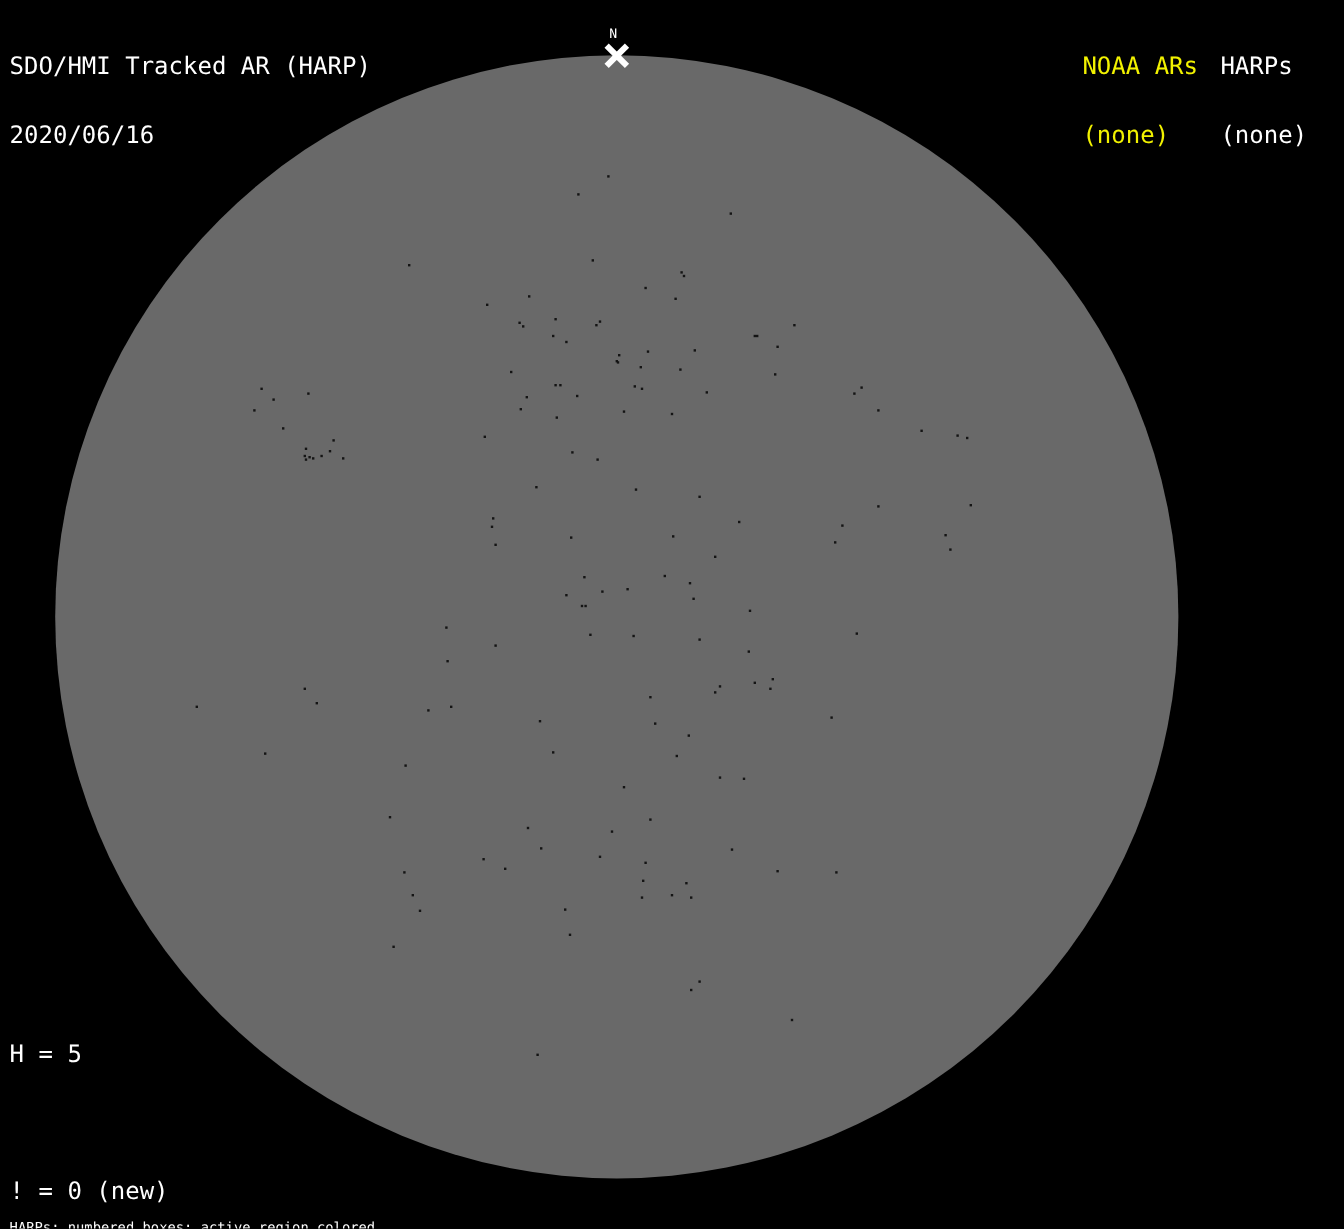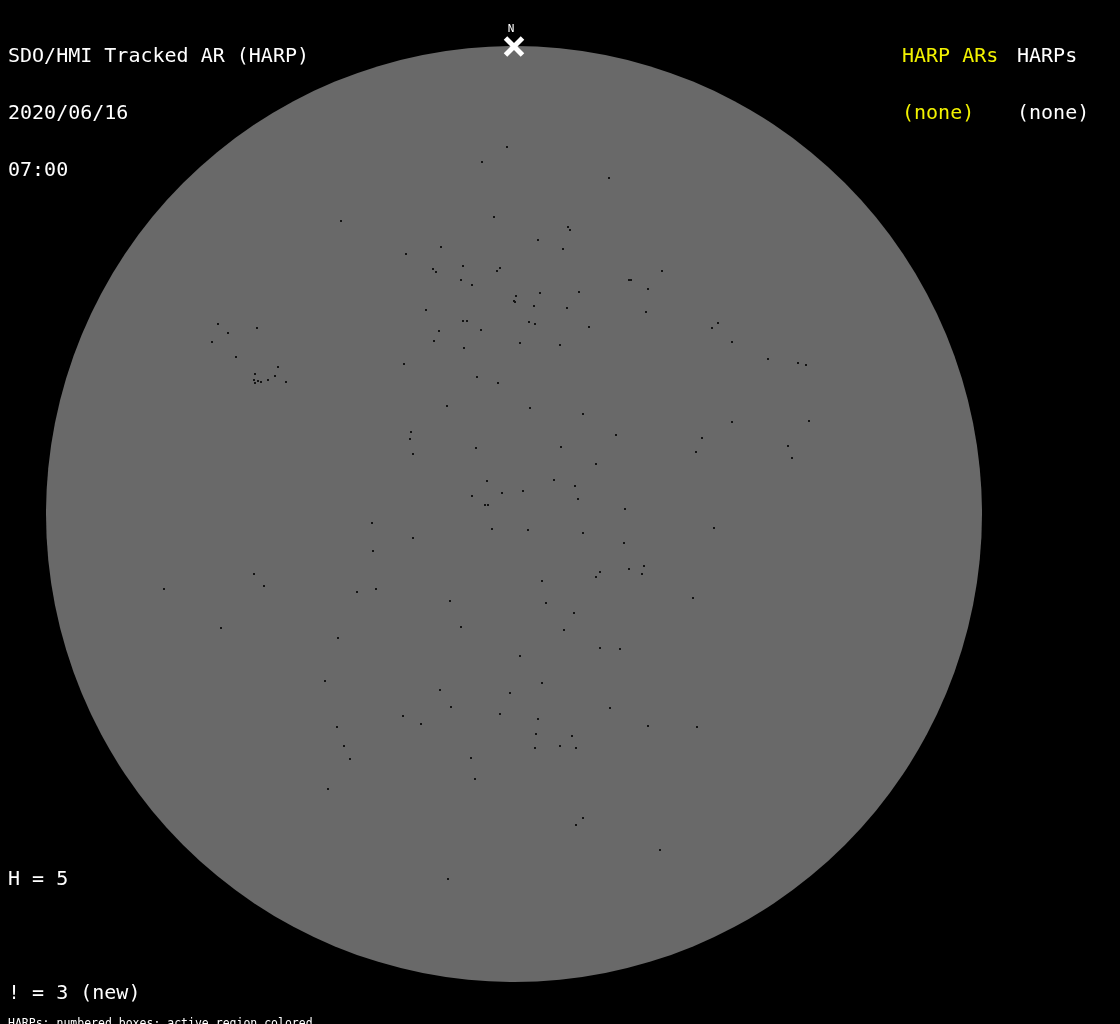--- a/index.html
+++ b/index.html
@@ -200,44 +200,43 @@
       <div class="speckle" style="left: 327px; top: 788px; background: rgb(20, 20, 20);"></div>
       <div class="speckle" style="left: 582px; top: 817px; background: rgb(20, 20, 20);"></div>
       <div class="speckle" style="left: 575px; top: 824px; background: rgb(20, 20, 20);"></div>
       <div class="speckle" style="left: 659px; top: 849px; background: rgb(20, 20, 20);"></div>
       <div class="speckle" style="left: 447px; top: 878px; background: rgb(20, 20, 20);"></div>
     </div>
 
   <div class="hdr">
     <div>SDO/HMI Tracked AR (HARP)</div>
     <div>2020/06/16</div>
-    <div>07:00</div>
   </div>
 
   <div class="tr-col noaa" style="color: rgb(242, 242, 0);">
-    <div>HARP ARs</div>
+    <div>NOAA ARs</div>
     <div>(none)</div>
   </div>
 
   <div class="tr-col harps">
     <div>HARPs</div>
     <div>(none)</div>
   </div>
 
   <div class="north-label">N</div>
 
   <div class="north-cross">
     <i class="b1" style="background: rgb(255, 255, 255);"></i>
       <i class="b2" style="background: rgb(255, 255, 255);"></i>
   </div>
 
   <div class="legend">
     <div>H = 5</div>
     <div class="gap"></div>
-    <div>! = 3 (new)</div>
+    <div>! = 0 (new)</div>
     
     
     
     
     
   </div>
 
   <div class="footnotes">
     <div>HARPs: numbered boxes; active region colored</div>
     

